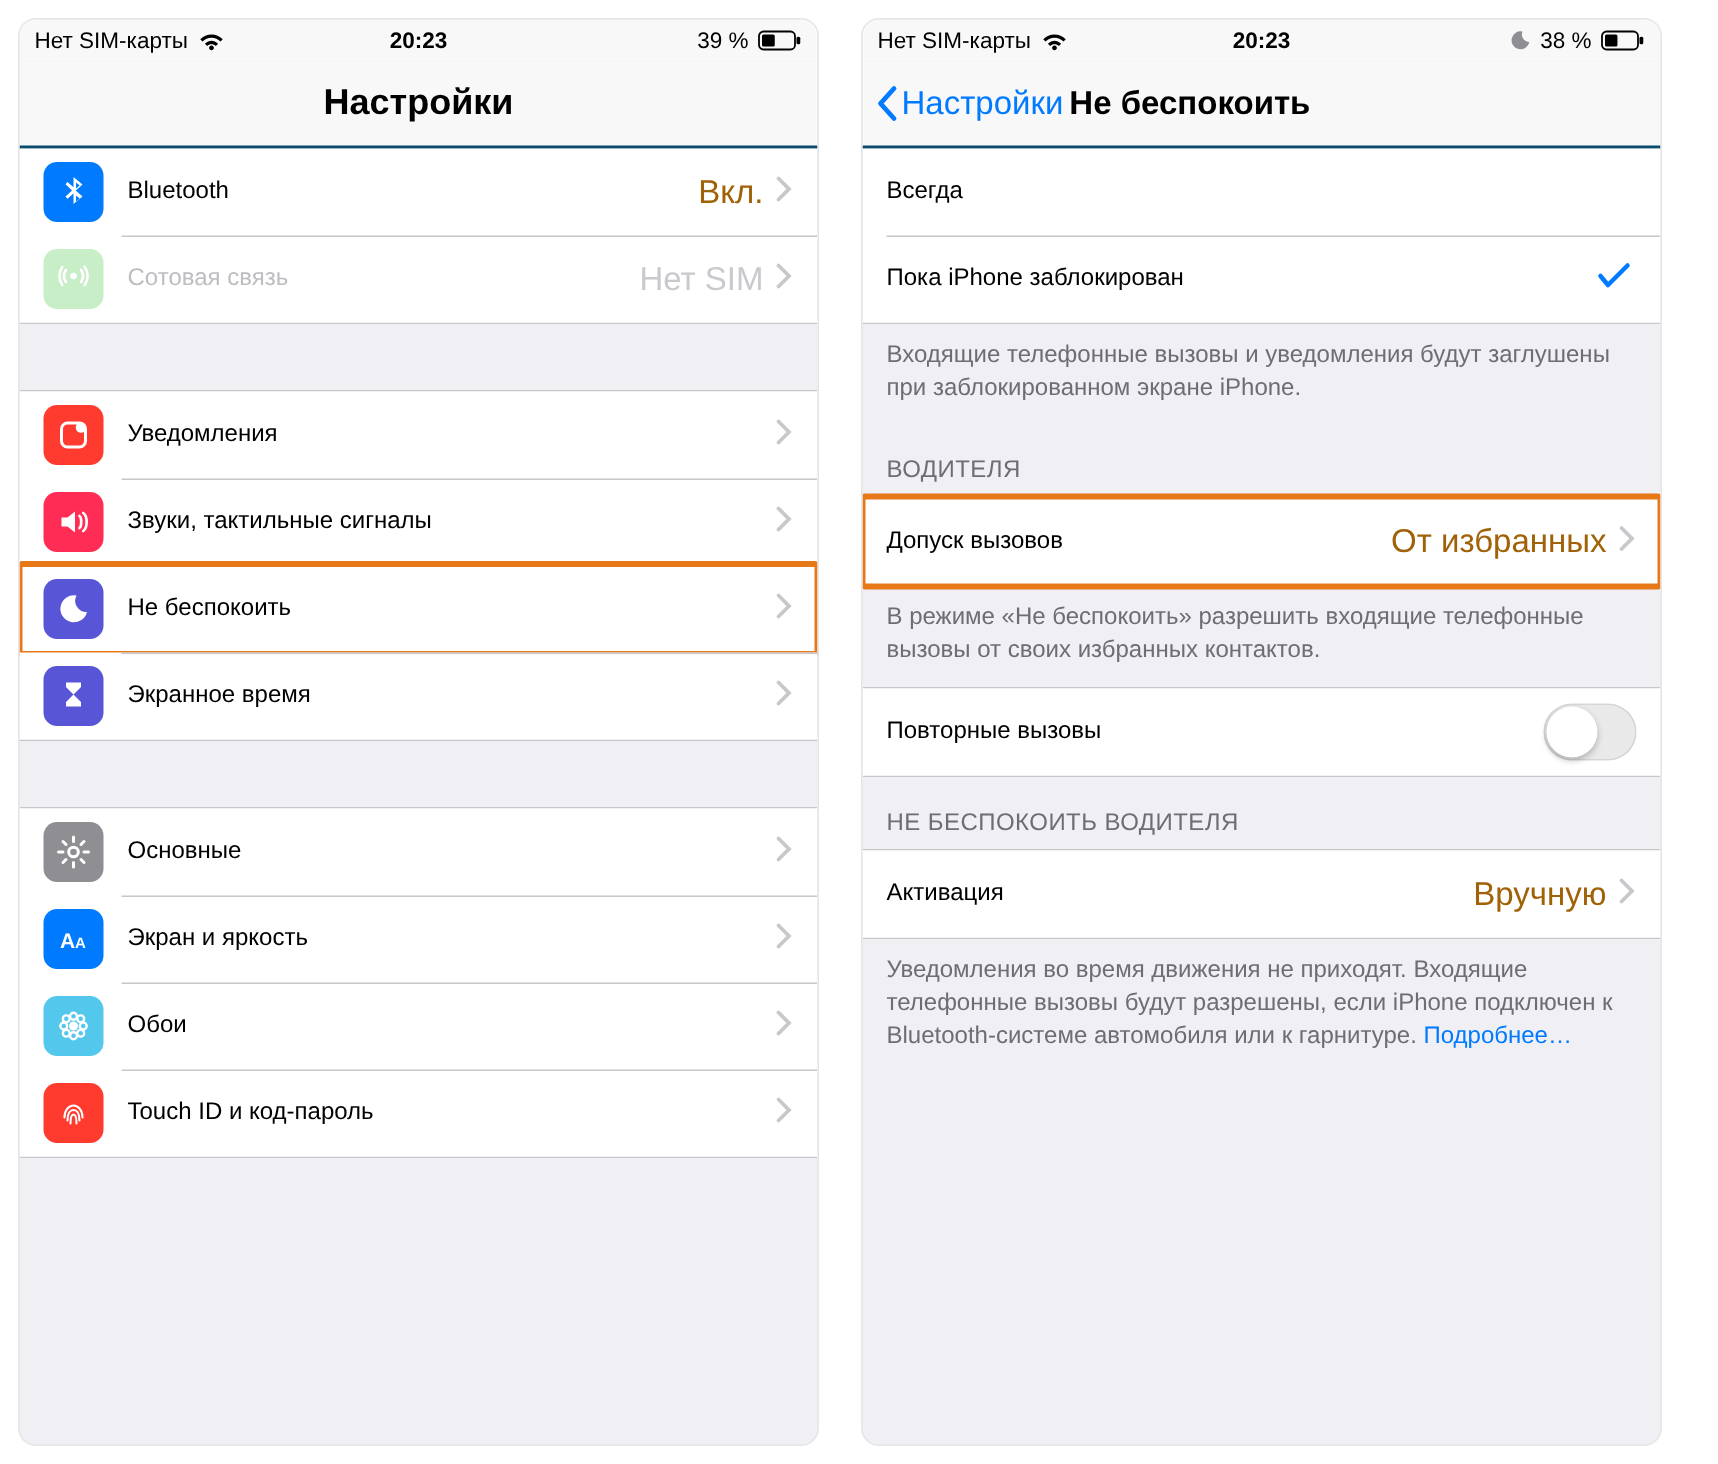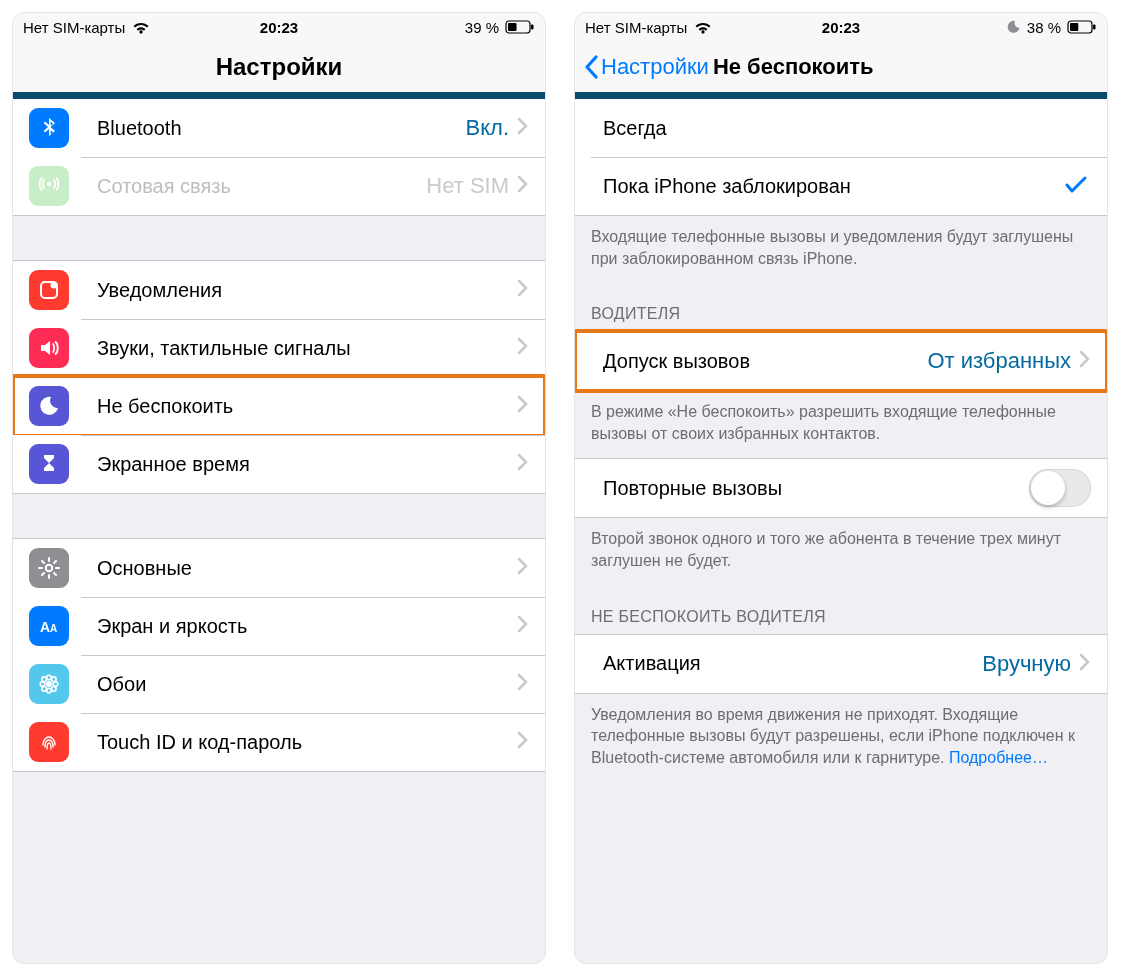--- a/index.html
+++ b/index.html
@@ -34,21 +34,21 @@
     border-bottom: 0;
   }
   .status-left, .status-right { display: flex; align-items: center; gap: 6px; }
   .status-time { font-weight: 600; position:absolute; left:50%; transform:translateX(-50%); }
   .wifi-icon, .battery-icon, .moon-status-icon { display:inline-flex; }
   .status-right .pct { font-size:15px; }
   
   .nav {
     height: 58px;
     background: #f8f8f8;
-    border-bottom: 7px solid #0c4a6e;
+    border-bottom: 2px solid #0c4a6e;
     display: flex;
     align-items: center;
     position: relative;
     padding: 0 8px;
   }
   .nav-title-center {
     position:absolute; left:0; right:0; text-align:center;
     font-size: 24px; font-weight: 700; color:#000;
   }
   .nav-back {
@@ -78,23 +78,23 @@
     content:""; position:absolute; left:68px; right:0; top:0; height:1px; background:#c8c7cc;
   }
   .row.noicon + .row.noicon::before { left:16px; }
   .row.noicon.first::before{display:none;}
   .icon-box {
     width:40px; height:40px; border-radius:9px; margin-right:16px;
     display:flex; align-items:center; justify-content:center; flex-shrink:0;
     color:#fff;
   }
   .icon-box.faded { opacity:0.4; }
-  .row-label { font-size:20px; color:#000; flex:1;margin-left:12px; }
+  .row-label { font-size:16px; color:#000; flex:1; }
   .row-label.faded { color:#bdbdc2; }
-  .row-value { font-size:22px; color:#0369a1; margin-right:8px; }
+  .row-value { font-size:22px; color:#a16207; margin-right:8px; }
   .row-value.faded { color:#c9c9ce; }
   .chevron { color:#c7c7cc; }
   .check { color:#007aff; font-size:24px; font-weight:700; margin-right:4px;}
   .toggle {
     width:62px; height:38px; border-radius:19px; background:#e9e9ea; position:relative;
     box-shadow: inset 0 0 0 1px #d6d6d9;
   }
   .toggle .knob {
     position:absolute; top:2px; left:2px; width:34px; height:34px; border-radius:50%;
     background:#fff; box-shadow:0 2px 4px rgba(0,0,0,.25);
@@ -334,21 +334,21 @@
       </div>
       <div class="row noicon">
         <span class="row-label">Пока iPhone заблокирован</span>
         <span class="check">
           <svg width="22" height="18" viewBox="0 0 22 18">
               <path d="M2 9l5 6L20 2" stroke="#007aff" stroke-width="3" fill="none" stroke-linecap="round" stroke-linejoin="round"></path>
             </svg>
         </span>
       </div>
     </div>
-    <div class="group-footer">Входящие телефонные вызовы и уведомления будут заглушены при заблокированном связь iPhone.</div>
+    <div class="group-footer">Входящие телефонные вызовы и уведомления будут заглушены при заблокированном экране iPhone.</div>
 
     <div class="group-header">ВОДИТЕЛЯ</div>
     <div class="rows">
       <div class="row noicon first" style="position:relative;">
         <span class="row-label">Допуск вызовов</span>
         <span class="row-value">От избранных</span>
         <span class="chevron"><svg width="12" height="18" viewBox="0 0 12 18">
               <path d="M2 2l7 7-7 7" stroke="#c7c7cc" stroke-width="2.5" fill="none" stroke-linecap="round"></path>
             </svg></span>
         <div class="highlight" style="left:-2px;right:-2px;top:-3px;bottom:-3px;"></div>
@@ -357,21 +357,20 @@
     <div class="group-footer">В режиме «Не беспокоить» разрешить входящие телефонные вызовы от своих избранных контактов.</div>
 
     <div class="rows">
       <div class="row noicon first">
         <span class="row-label">Повторные вызовы</span>
         <div class="toggle">
             <div class="knob"></div>
           </div>
       </div>
     </div>
-    <div class="group-footer">Второй звонок одного и того же абонента в течение трех минут заглушен не будет.</div>
 
     <div class="group-header">НЕ БЕСПОКОИТЬ ВОДИТЕЛЯ</div>
     <div class="rows">
       <div class="row noicon first">
         <span class="row-label">Активация</span>
         <span class="row-value">Вручную</span>
         <span class="chevron"><svg width="12" height="18" viewBox="0 0 12 18">
               <path d="M2 2l7 7-7 7" stroke="#c7c7cc" stroke-width="2.5" fill="none" stroke-linecap="round"></path>
             </svg></span>
       </div>

